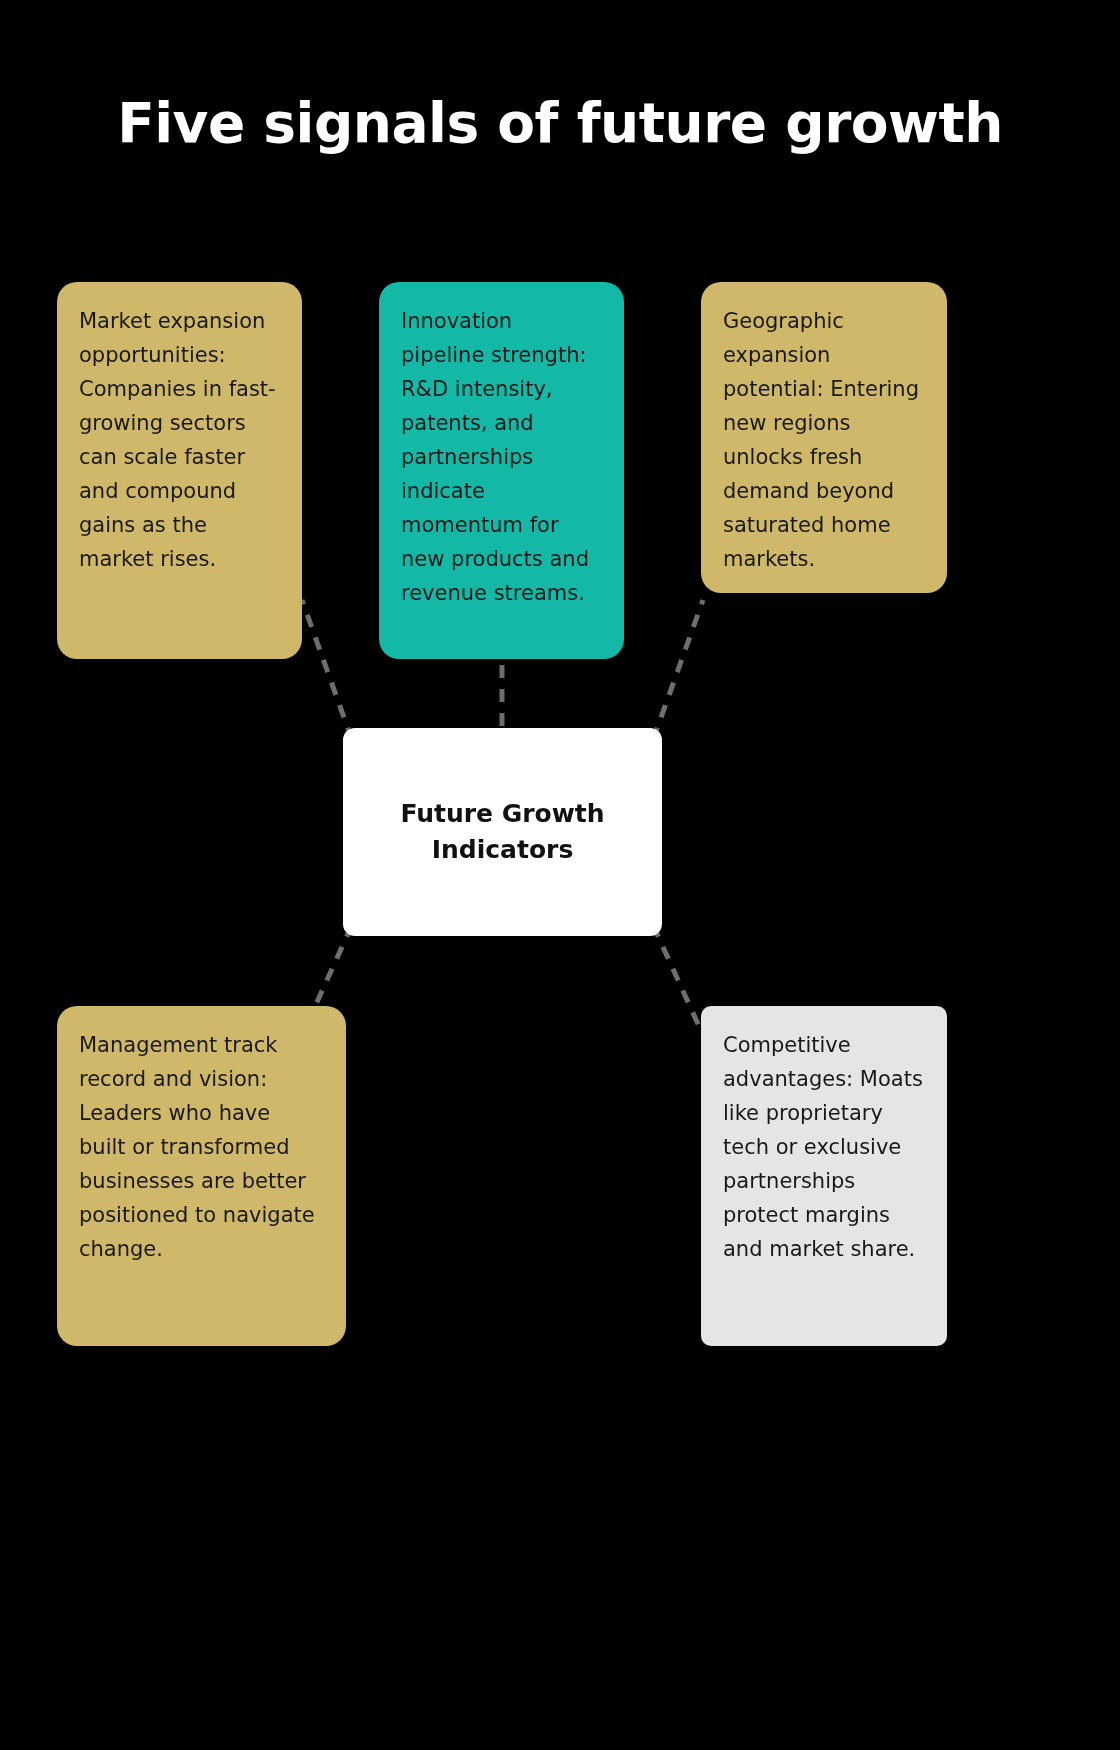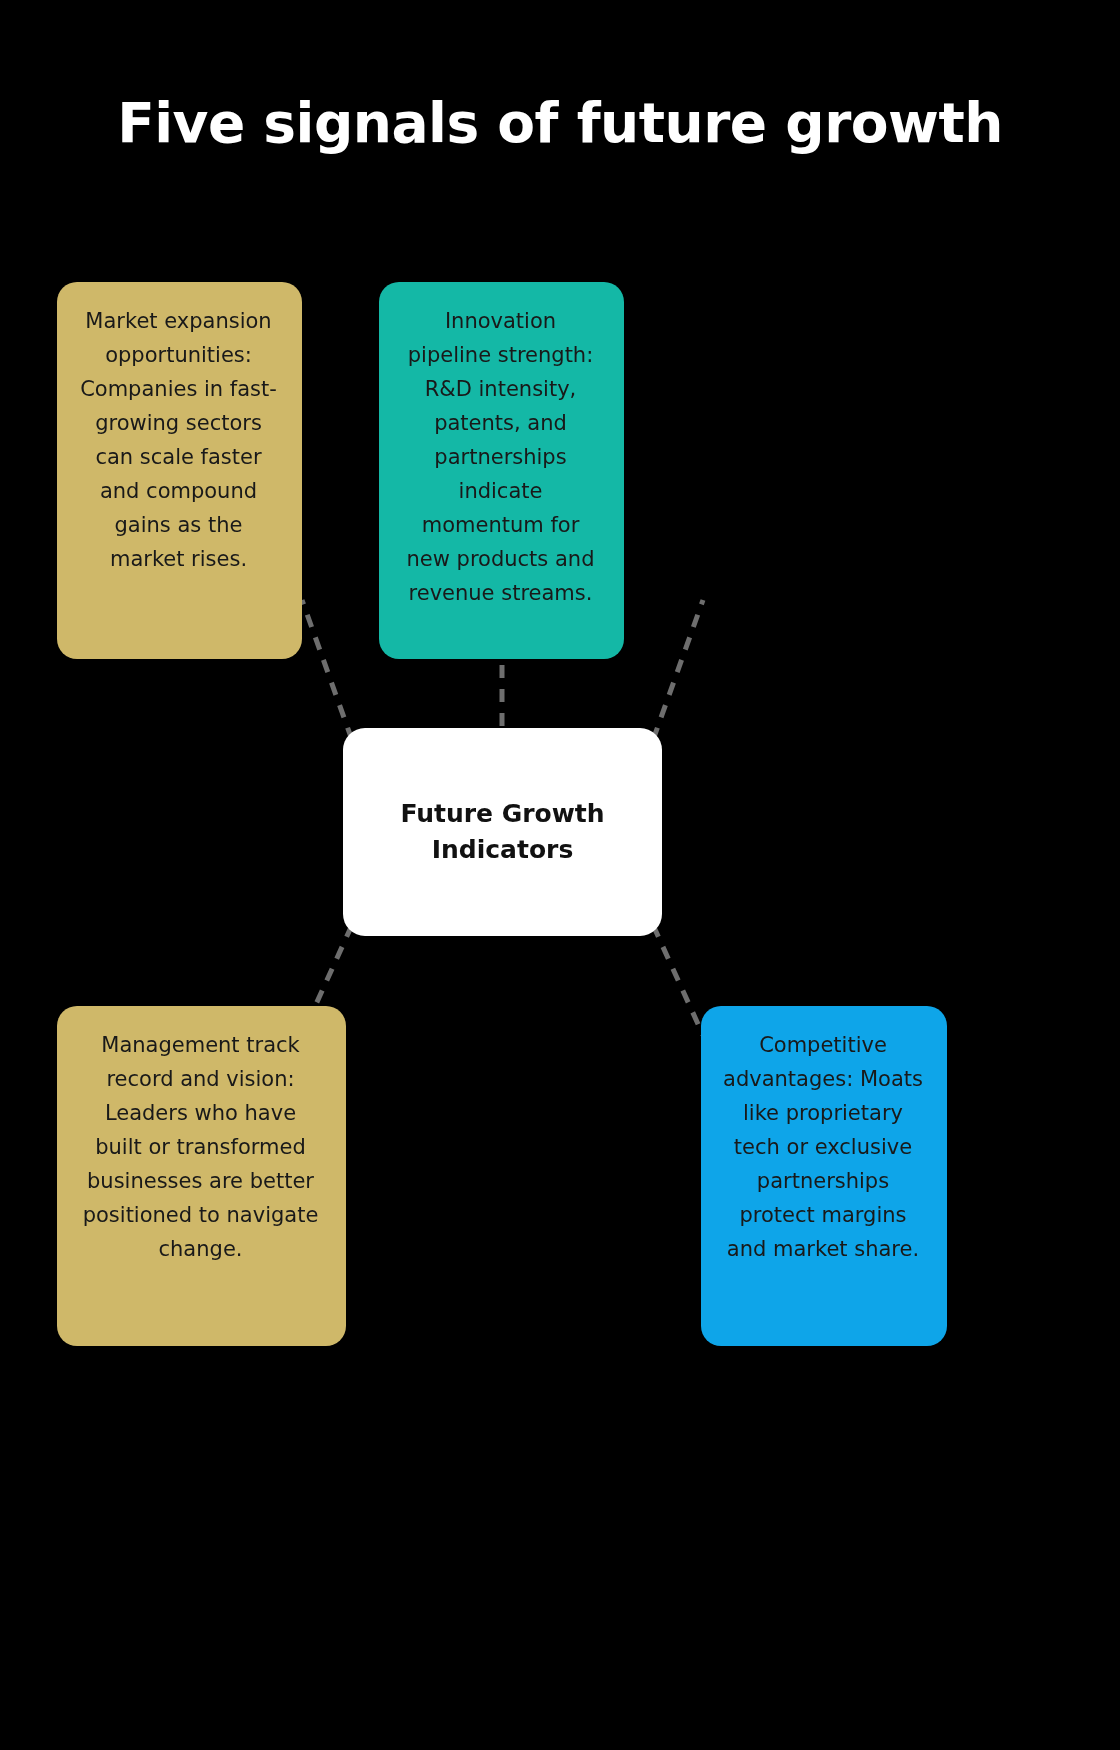--- a/index.html
+++ b/index.html
@@ -52,21 +52,20 @@
   .node-card {
     position: absolute;
     background: #cfb869;
     border-radius: 20px;
     color: #191919;
     font-size: 21px;
     line-height: 1.62;
     padding: 22px 24px 20px 22px;
     font-family: "DejaVu Sans", sans-serif;
     overflow: hidden;
-    text-align: center;
   }
   .node-card .card-text {
     display: block;
     white-space: normal;
   }
 
   
   #card-0 { left: 57px;  top: 282px;  width: 245px; height: 377px; }
   #card-1 { left: 379px; top: 282px;  width: 245px; height: 377px; }
   #card-2 { left: 701px; top: 282px;  width: 246px; height: 311px; }
@@ -74,21 +73,21 @@
   #card-4 { left: 701px; top: 1006px; width: 246px; height: 340px; }
 
   
   .center-node {
     position: absolute;
     left: 343px;
     top: 728px;
     width: 319px;
     height: 208px;
     background: #ffffff;
-    border-radius: 22px;
+    border-radius: 12px;
     display: flex;
     align-items: center;
     justify-content: center;
     text-align: center;
     color: #111111;
     font-size: 25px;
     font-weight: bold;
     line-height: 1.45;
     padding: 10px 34px;
     font-family: "DejaVu Sans", sans-serif;
@@ -115,26 +114,29 @@
   </svg>
 
   <div class="node-card" id="card-0" style="background: rgb(207, 184, 105); color: rgb(25, 25, 25);">
     <span class="card-text">Market expansion opportunities: Companies in fast-growing sectors can scale faster and compound gains as the market rises.</span>
   </div>
 
   <div class="node-card" id="card-1" style="background: #14b8a6; color: rgb(25, 25, 25);">
     <span class="card-text">Innovation pipeline strength: R&amp;D intensity, patents, and partnerships indicate momentum for new products and revenue streams.</span>
   </div>
 
+  <div class="node-card" id="card-2" style="background: rgb(207, 184, 105); color: rgb(25, 25, 25);">
+    <span class="card-text">Geographic expansion potential: Entering new regions unlocks fresh demand beyond saturated home markets.</span>
+  </div>
 
   <div class="center-node" style="background: rgb(255, 255, 255); color: rgb(17, 17, 17);">
     <span>Future Growth Indicators</span>
   </div>
 
   <div class="node-card" id="card-3" style="background: rgb(207, 184, 105); color: rgb(25, 25, 25);">
     <span class="card-text">Management track record and vision: Leaders who have built or transformed businesses are better positioned to navigate change.</span>
   </div>
 
-  <div class="node-card" id="card-4" style="background: #0ea5e9; color: rgb(25, 25, 25);">
+  <div class="node-card" id="card-4" style="background: #e5e5e5; color: rgb(25, 25, 25); border-radius: 10px;">
     <span class="card-text">Competitive advantages: Moats like proprietary tech or exclusive partnerships protect margins and market share.</span>
   </div>
 
 </div>
 
 </body></html>

